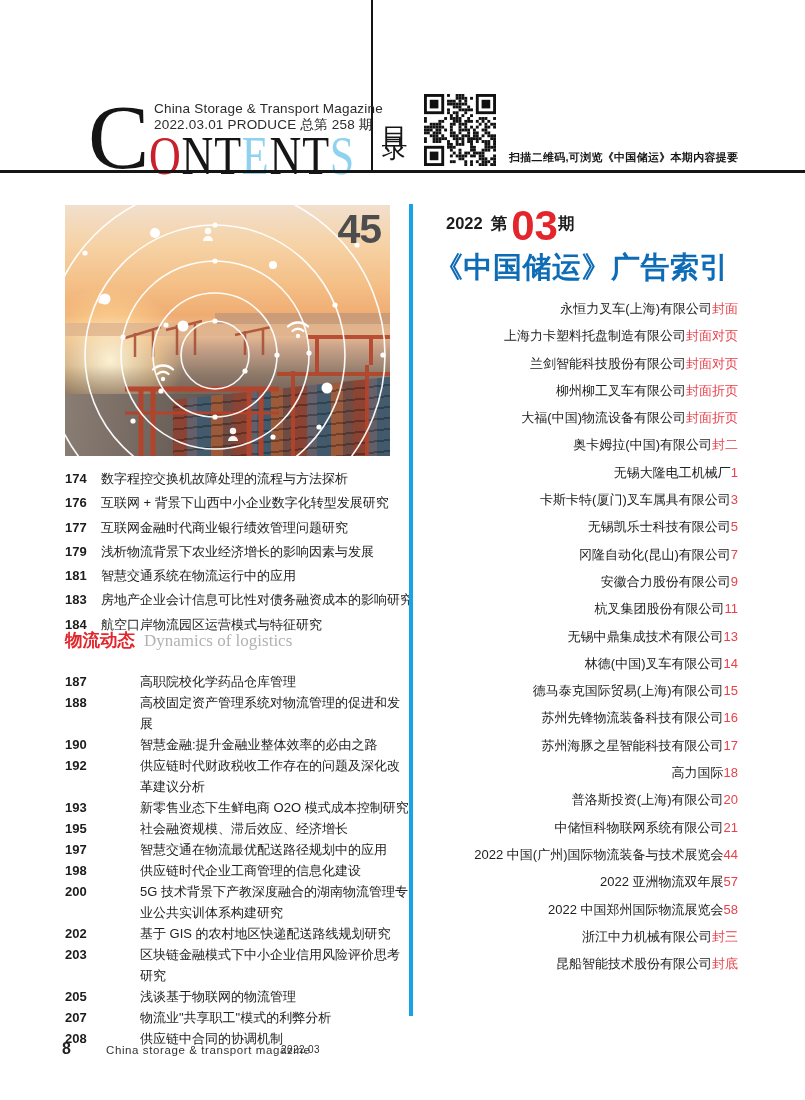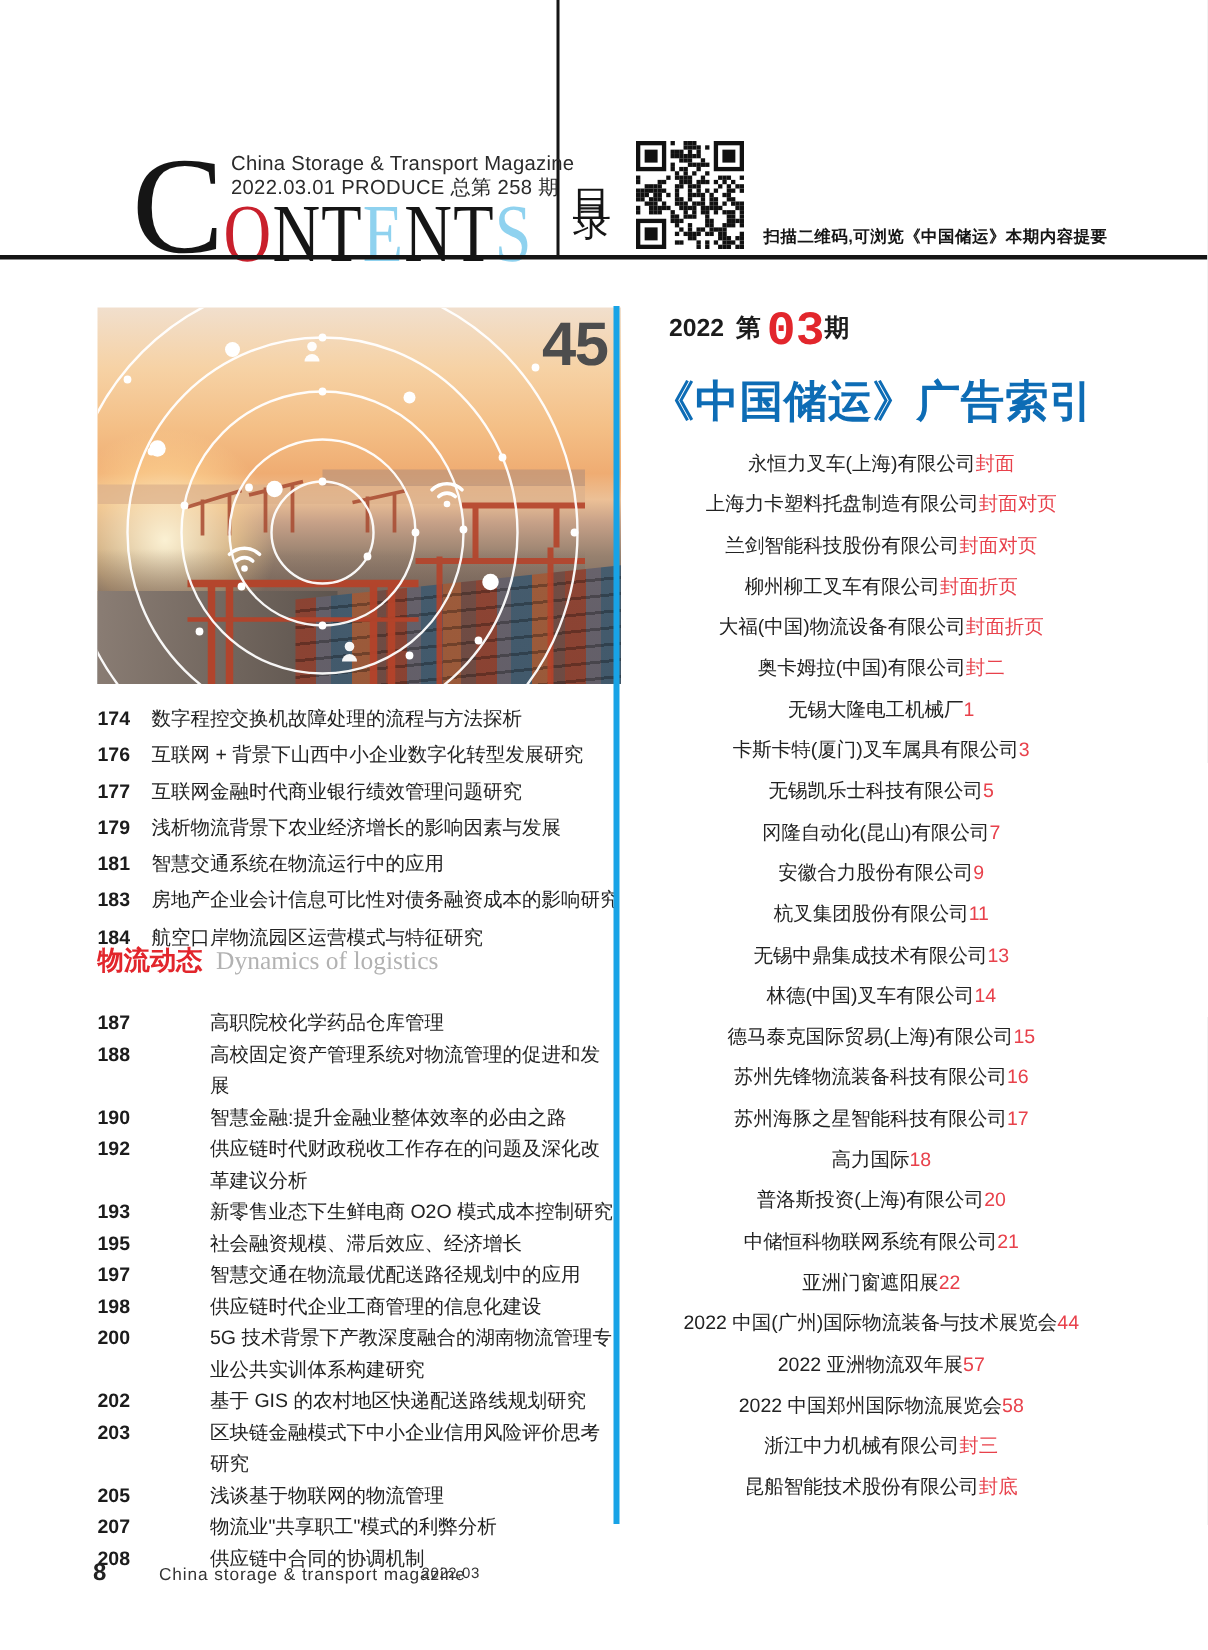--- a/index.html
+++ b/index.html
@@ -21,21 +21,21 @@
   .toc-vertical{position:absolute;left:382px;top:106px;writing-mode:vertical-rl;
                 font-size:26px;line-height:1;letter-spacing:9px;font-weight:500;color:#151515;}
   .qr{position:absolute;left:424px;top:94px;width:72px;height:72px;}
   .qr svg{display:block;}
   .qr-caption{position:absolute;left:509px;top:150px;font-size:11px;font-weight:700;
               color:#151515;letter-spacing:0.3px;white-space:nowrap;}
 
   
   .photo{position:absolute;left:65px;top:205px;width:325px;height:251px;overflow:hidden;
          background:linear-gradient(180deg,#f1dfcd 0%,#f6d2a5 16%,#f4bf86 32%,#efac72 44%,
-                    #ecc096 51%,#c7a188 57%,#97816f 66%,#6f625a 80%,#564f4a 100%);padding-left:24px;}
+                    #ecc096 51%,#c7a188 57%,#97816f 66%,#6f625a 80%,#564f4a 100%);}
   .photo .sun{position:absolute;left:-30px;top:80px;width:150px;height:150px;
          background:radial-gradient(circle,rgba(255,246,216,0.95) 0%,rgba(255,216,150,0.55) 45%,rgba(255,216,150,0) 70%);}
   .photo .yard-r{position:absolute;right:-8px;bottom:-6px;width:225px;height:86px;
          transform:skewY(-6deg);transform-origin:right bottom;opacity:.92;
          background:repeating-linear-gradient(90deg,#8e4130 0 14px,#64606b 14px 24px,#405a6e 24px 38px,#a05a38 38px 50px,#704a42 50px 60px);}
   .photo .yard-shade{position:absolute;right:-8px;bottom:-6px;width:225px;height:86px;
          transform:skewY(-6deg);transform-origin:right bottom;
          background:repeating-linear-gradient(0deg,rgba(0,0,0,.28) 0 2px,rgba(0,0,0,0) 2px 11px);}
   .photo .yard-l{position:absolute;left:0;bottom:0;width:160px;height:62px;
          background:linear-gradient(95deg,#8a7d74 0%,#6f645c 60%,#5c534d 100%);}
@@ -58,25 +58,25 @@
   .section-hdr{position:absolute;left:65px;top:628px;white-space:nowrap;}
   .section-cn{font-size:17.5px;font-weight:700;color:#e2262c;}
   .section-en{font-size:17px;font-family:"Liberation Serif",serif;color:#b2b2b2;margin-left:9px;}
 
   
   .col-divider{position:absolute;left:409px;top:204px;width:3.5px;height:812px;background:#18a3e6;}
   .issue-line{position:absolute;left:446px;top:207px;display:flex;align-items:center;white-space:nowrap;}
   .issue-year,.issue-prefix,.issue-suffix{font-size:16.5px;font-weight:600;color:#1c1c1c;line-height:1;
         padding-bottom:5px;}
   .issue-prefix{margin-left:8px;margin-right:4px;}
-  .issue-number{font-family:Liberation Mono, monospace;font-size:32px;font-weight:700;color:#e2262c;line-height:0.9;}
+  .issue-number{font-family:Liberation Sans, sans-serif;font-size:42px;font-weight:700;color:#e2262c;line-height:0.9;}
   .ad-title{position:absolute;left:434px;top:248px;font-size:29px;font-weight:700;
             color:#0d6cb5;letter-spacing:0.5px;white-space:nowrap;}
   .ad-list{position:absolute;left:437px;top:295px;width:301px;}
-  .ad-row{display:flex;justify-content:center;align-items:baseline;height:27.3px;
+  .ad-row{display:flex;justify-content:flex-end;align-items:baseline;height:27.3px;
           line-height:27.3px;font-size:13px;}
   .ad-name{color:#222;white-space:nowrap;}
   .ad-page{color:#e8414b;white-space:nowrap;}
 
   
   .footer-page{position:absolute;left:62px;top:1040px;font-size:16px;font-weight:700;color:#222;}
   .footer-mag{position:absolute;left:106px;top:1044px;font-size:11.5px;color:#333;letter-spacing:0.6px;}
   .footer-issue{position:absolute;left:281px;top:1044px;font-size:10px;color:#333;letter-spacing:0.4px;}
 </style>
 </head>
@@ -605,24 +605,20 @@
       </div>
       <div class="ad-row">
         <span class="ad-name">普洛斯投资(上海)有限公司</span>
         <span class="ad-page">20</span>
       </div>
       <div class="ad-row">
         <span class="ad-name">中储恒科物联网系统有限公司</span>
         <span class="ad-page">21</span>
       </div>
       <div class="ad-row">
-        <span class="ad-name">亚洲门窗遮阳展</span>
-        <span class="ad-page">22</span>
-      </div>
-      <div class="ad-row">
         <span class="ad-name">2022 中国(广州)国际物流装备与技术展览会</span>
         <span class="ad-page">44</span>
       </div>
       <div class="ad-row">
         <span class="ad-name">2022 亚洲物流双年展</span>
         <span class="ad-page">57</span>
       </div>
       <div class="ad-row">
         <span class="ad-name">2022 中国郑州国际物流展览会</span>
         <span class="ad-page">58</span>

